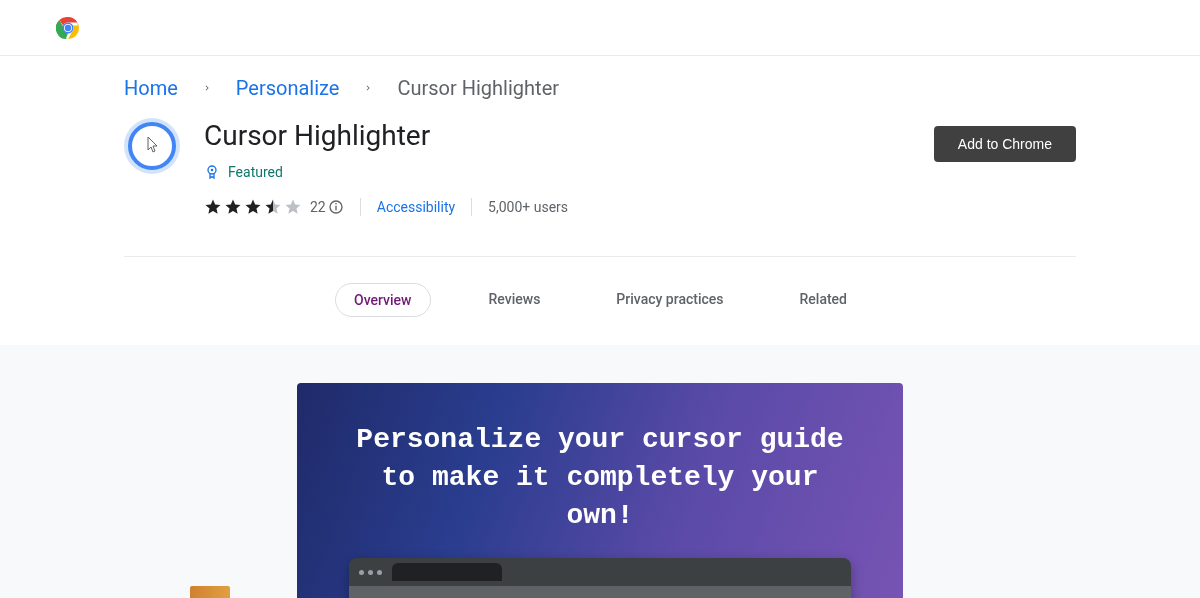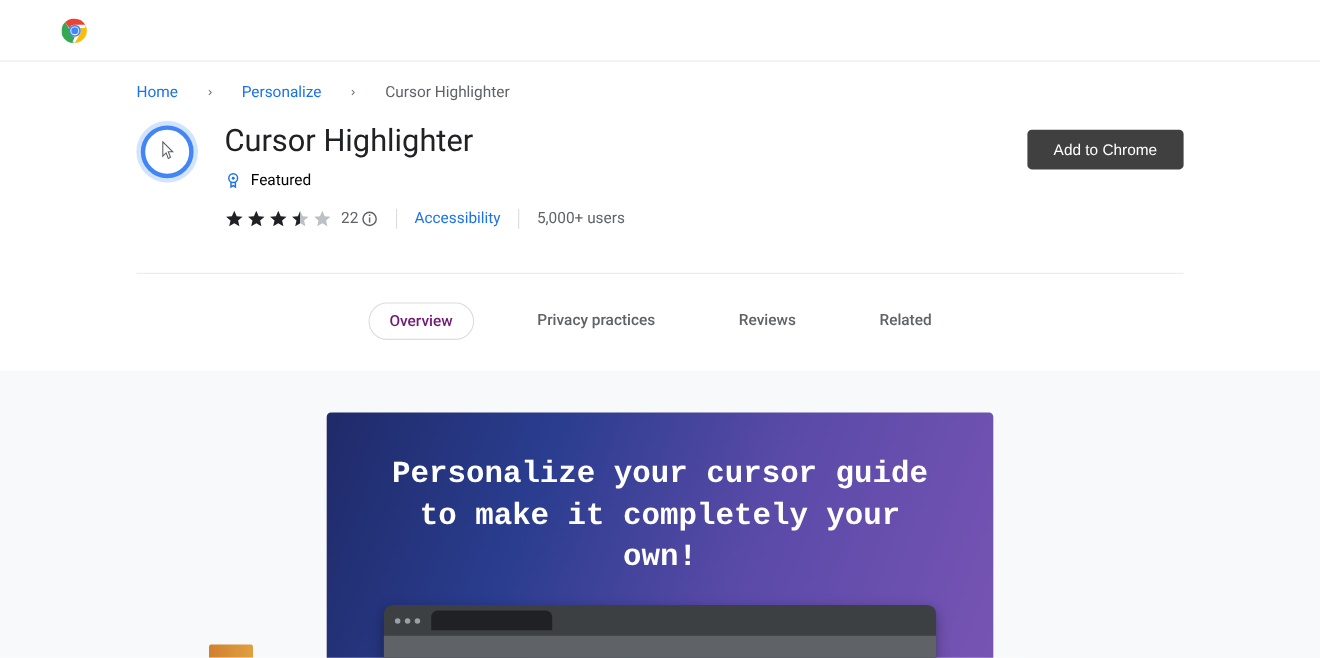--- a/index.html
+++ b/index.html
@@ -28,21 +28,21 @@
   .topbar-logo svg { display:block; }
   .content {
     padding: 0 124px;
   }
   
   .breadcrumbs {
     display: flex;
     align-items: center;
     gap: 24px;
     padding: 20px 0 18px 0;
-    font-size: 14px;
+    font-size: 20px;
   }
   .breadcrumbs a {
     color: #1a73e8;
     text-decoration: none;
   }
   .breadcrumbs .chev {
     color: #5f6368;
     display:inline-flex;
   }
   .breadcrumbs .current {
@@ -86,21 +86,21 @@
     font-weight: 400;
     color: #202124;
     letter-spacing: 0;
     line-height: 36px;
   }
   .featured-row {
     display:flex;
     align-items:center;
     gap: 8px;
     margin-top: 10px;
-    color:#000000;
+    color:#0f766e;
     font-size:14px;
   }
   .featured-row .badge-icon {
     width:16px; height:16px;
     display:inline-flex;
     align-items:center;
     justify-content:center;
     color:#1a73e8;
   }
   .stats-row {
@@ -319,22 +319,22 @@
       </div>
     </div>
 
     <button class="add-btn">Add to Chrome</button>
   </div>
 
   <hr class="hr">
 
   <div class="tabs">
     <div class="tab active">Overview</div>
+    <div class="tab">Reviews</div>
     <div class="tab">Privacy practices</div>
-    <div class="tab">Reviews</div>
     <div class="tab">Related</div>
   </div>
 
 </div>
 
 <div class="promo-wrap">
   <div class="promo">
     <h2>Personalize your cursor guide to make it completely your own!</h2>
     <div class="browser">
       <div class="tabbar">

